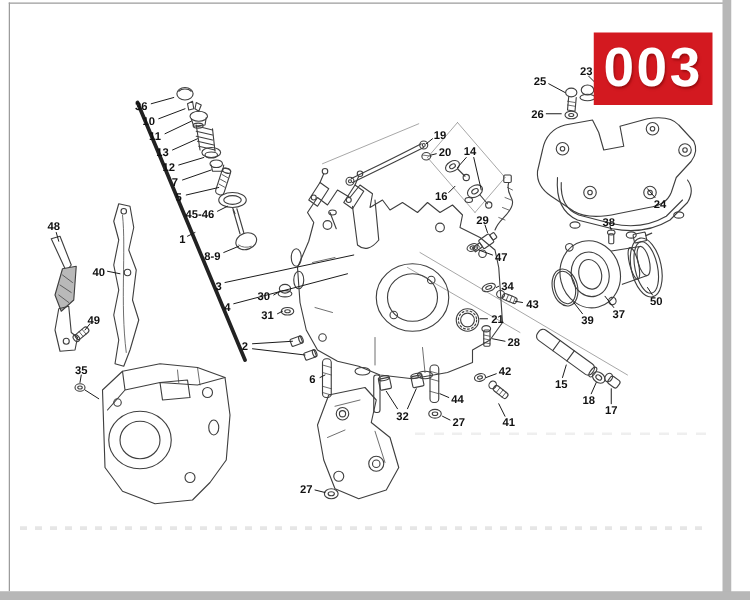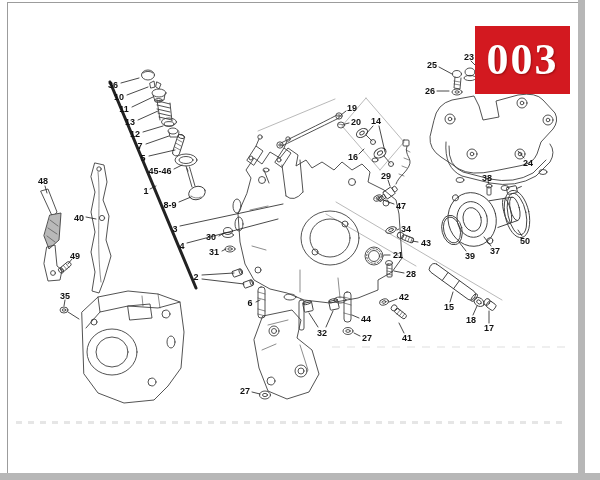--- a/index.html
+++ b/index.html
@@ -20,22 +20,22 @@
   svg#art{position:absolute;left:0;top:0;}
   #art path,#art line,#art circle,#art ellipse,#art rect,#art polyline{
       stroke:#3f3f3f;fill:none;stroke-width:.9;stroke-linecap:round;stroke-linejoin:round;}
   #art .thick{stroke-width:3;stroke:#222;}
   #art .thin{stroke-width:.6;stroke:#8a8a8a;}
   #art .leader{stroke-width:.8;stroke:#1c1c1c;}
   #art .fillgray{fill:#b9b9b9;}
   #art .hatch{stroke-width:.6;}
   #art text.callout{font:bold 9px "Liberation Sans",sans-serif;fill:#111;stroke:none;
       text-anchor:middle;}
-  .badge{position:absolute;left:475px;top:26px;width:95px;height:68px;
-         display:flex;align-items:center;justify-content:center;z-index:5;font-family:Liberation Serif, serif;}
+  .badge{position:absolute;left:475px;top:26px;width:95px;height:58px;
+         display:flex;align-items:center;justify-content:center;z-index:5;}
   .badge span{font-weight:bold;font-size:44px;letter-spacing:2px;line-height:62px;
          text-shadow:1px 1px 2px rgba(110,0,0,.55);}
 </style>
 </head>
 <body>
 
 <div class="stage">
 
   <div class="artifact-row artifact-a"></div>
   <div class="artifact-row artifact-b"></div>

